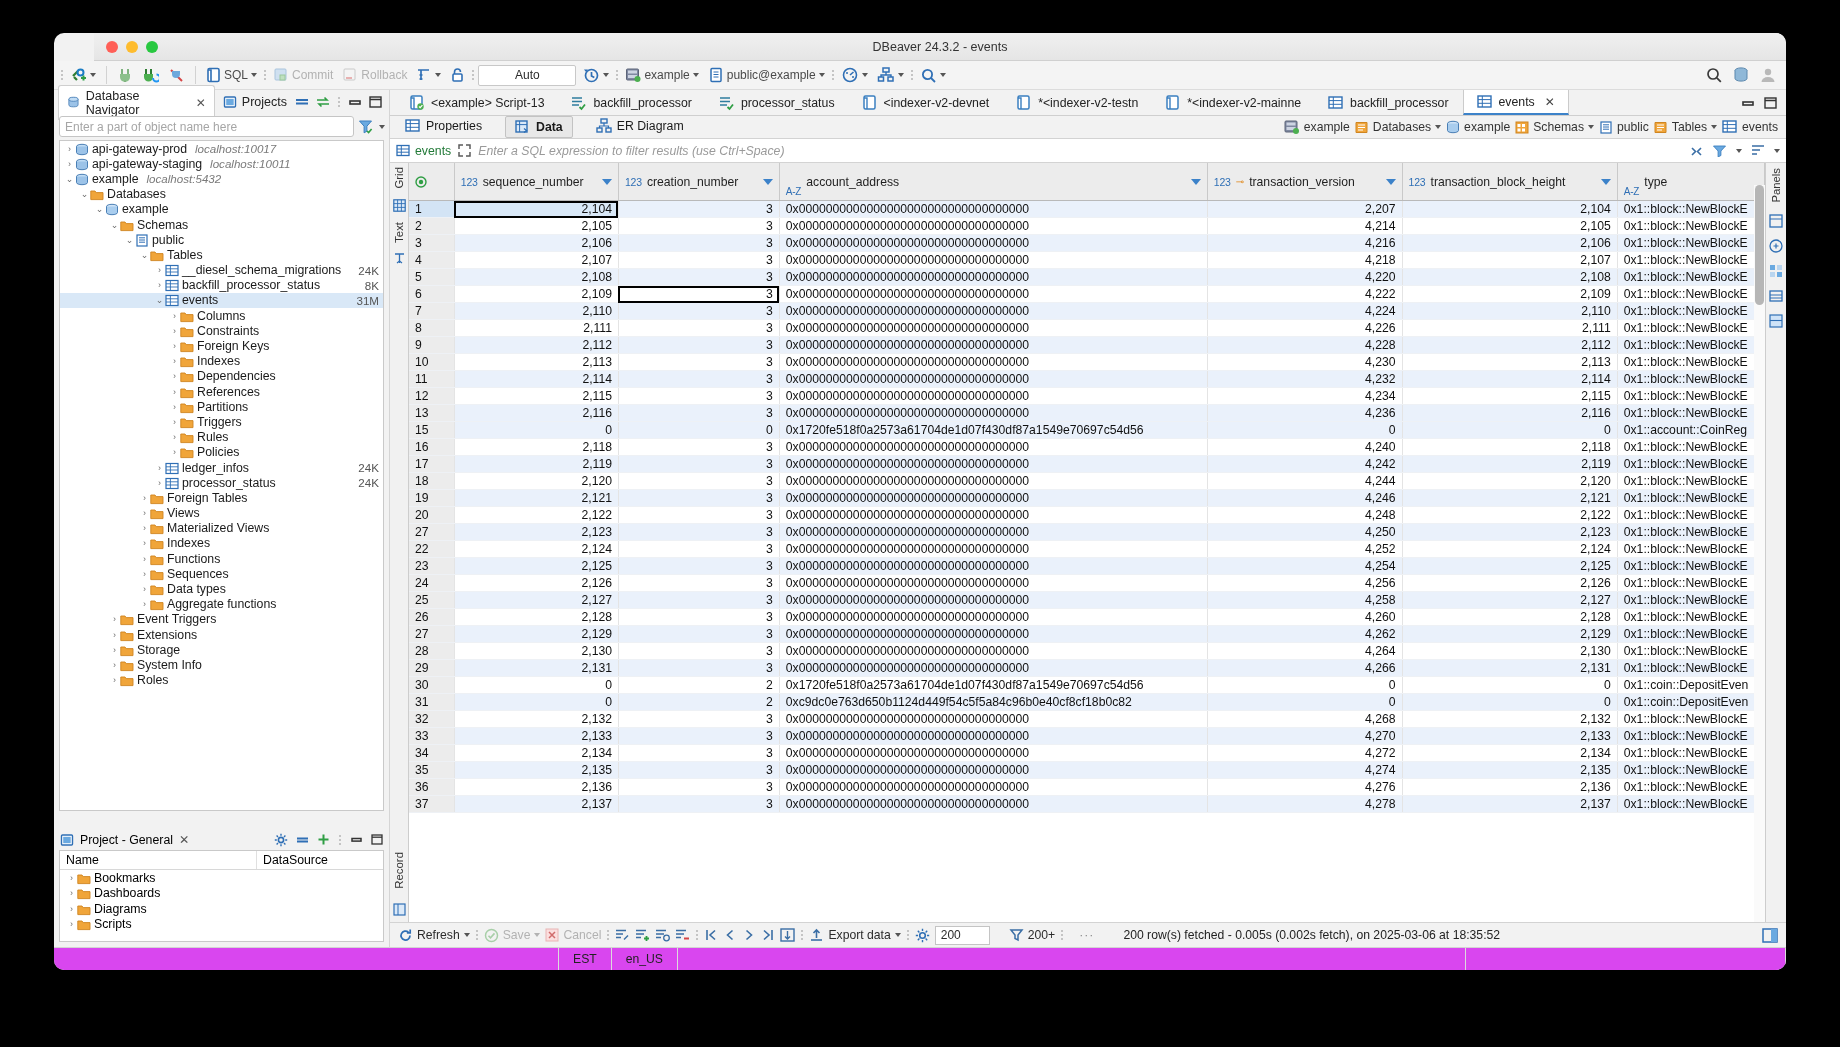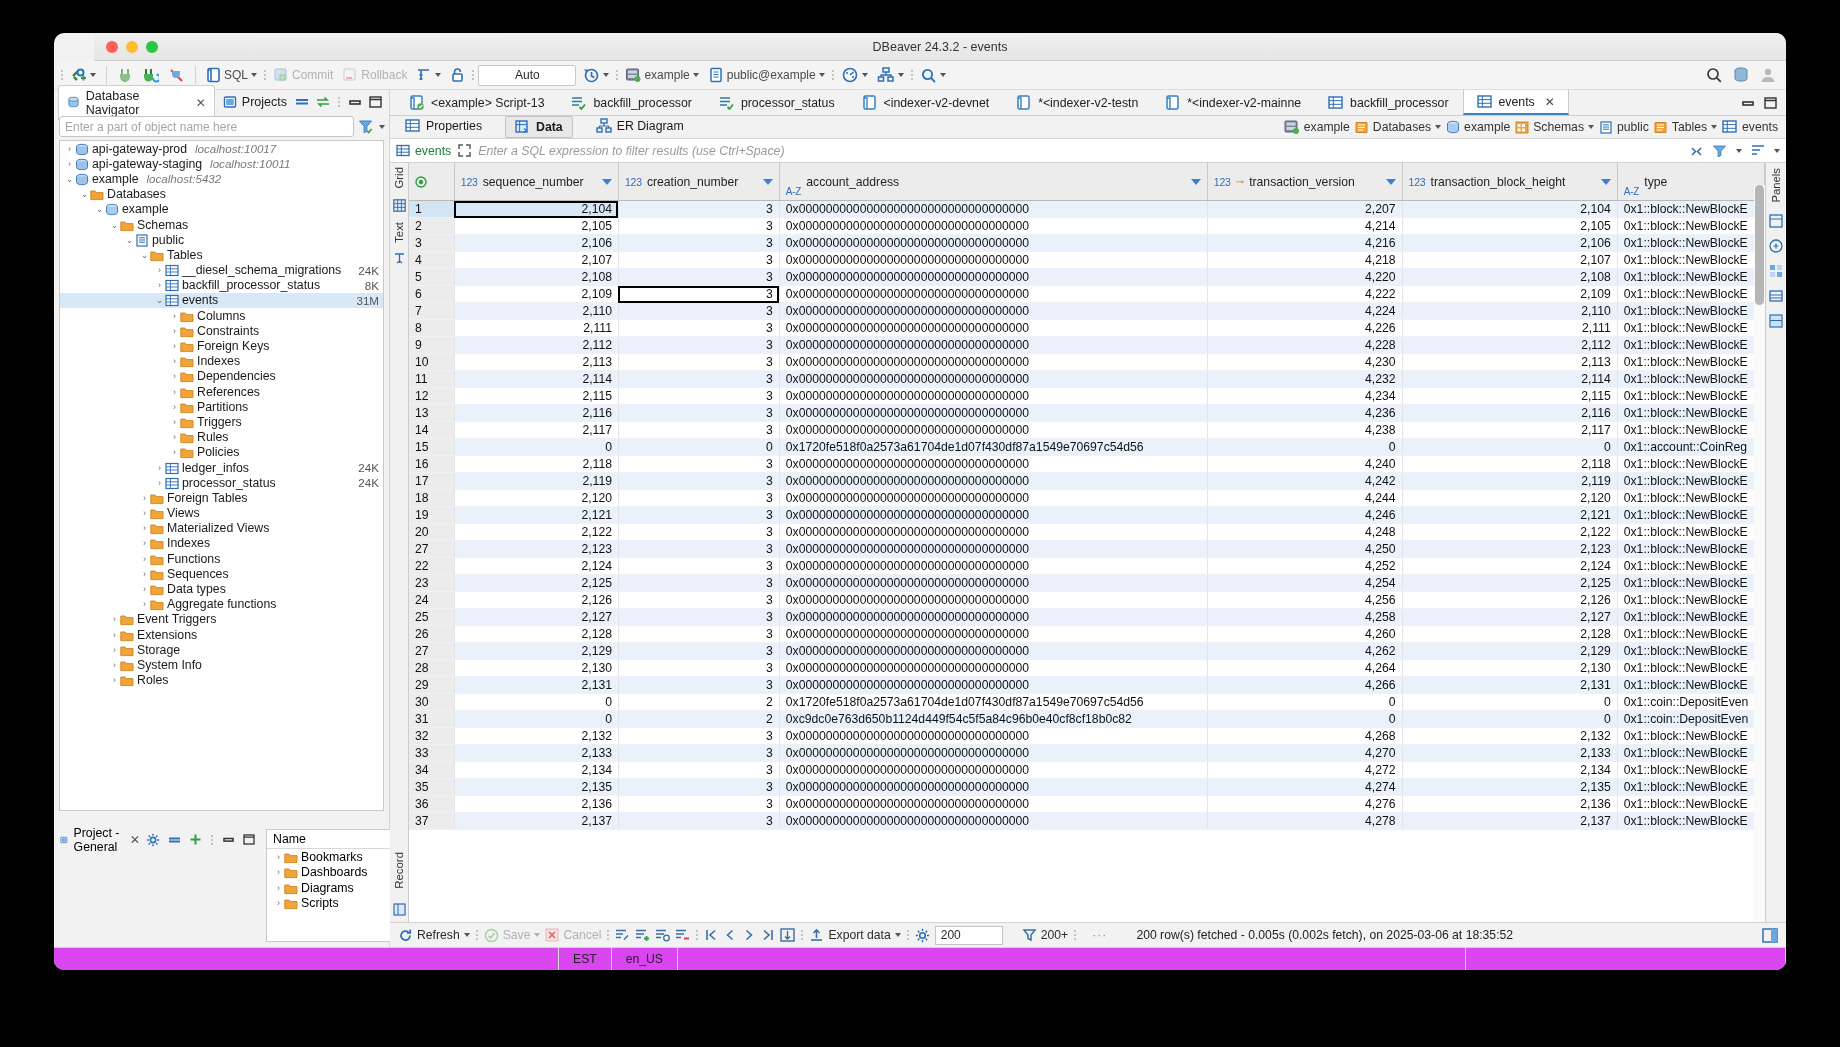--- a/index.html
+++ b/index.html
@@ -90,21 +90,21 @@
   .trow { display: flex; align-items: center; height: 15.2px; padding-right: 4px; white-space: nowrap; }
   .trow.sel { background: #d9e8f7; }
   .twist { width: 11px; text-align: center; color: #6b6b6b; font-size: 9px; flex: 0 0 11px;}
   .ticon { width: 14px; height: 12px; margin-right: 3px; flex: 0 0 14px; display:inline-block;}
   .tlabel { }
   .tsub { color: #7a7a7a; font-style: italic; margin-left: 8px; font-size: 11.6px; }
   .tsize { margin-left: auto; color: #555; font-size: 11.6px; }
 
   
   .proj {
-    height: 118px; display: flex; flex-direction: row; margin-top: 18px;
+    height: 118px; display: flex; flex-direction: column; margin-top: 18px;
   }
   .proj-head { height: 21px; display: flex; align-items: center; gap: 6px; padding: 0 6px; font-size: 12.3px; }
   .proj-head .x { color: #555; }
   .proj-tools { margin-left: auto; display: flex; gap: 8px; color: #2f6fb5; align-items: center;}
   .proj-table { flex: 1; background: #fff; border: 1px solid #c9c9c9; margin: 0 5px 5px 5px; font-size: 12.3px;}
   .proj-hdr { display: flex; height: 19px; border-bottom: 1px solid #d8d8d8; background: #fff;}
   .proj-hdr div { padding: 2px 6px; }
   .proj-hdr .c1 { width: 197px; border-right: 1px solid #e0e0e0;}
 
   
@@ -187,21 +187,21 @@
   }
   .rail .vlabel { writing-mode: vertical-rl; transform: rotate(180deg); font-size: 11.3px; color: #333; }
 
   
   .resbar {
     height: 25px; background: #f2f2f2; border-top: 1px solid #d3d3d3;
     display: flex; align-items: center; gap: 5px; padding: 0 8px; flex: 0 0 25px;
     font-size: 12.2px; color: #2b2b2b;
   }
   .rb-item { display: flex; align-items: center; gap: 4px; }
-  .rowcount { width: 68px; height: 19px; background: #fff; border: 1px solid #c4c4c4;
+  .rowcount { width: 55px; height: 19px; background: #fff; border: 1px solid #c4c4c4;
               font-size: 12px; padding: 8px 5px; display: flex; align-items: center; }
   .statusmsg { color: #222; }
 
   
   .statusbar {
     height: 23px; background: #d946ef; border-top: 1px solid #d3d3d3;
     display: flex; align-items: center; flex: 0 0 23px; font-size: 12.2px; color: #222;
   }
   .sb-cell { padding: 0 14px; border-right: 1px solid #dcdcdc; height: 100%; display: flex; align-items: center;}
   .sb-left { width: 505px; border-right: 1px solid #dcdcdc; height: 100%; }
@@ -1329,29 +1329,20 @@
                   </tr>
                   <tr class="alt">
                     <td class="rn">13</td>
                     <td class="num">2,116</td>
                     <td class="num">3</td>
                     <td class="">0x0000000000000000000000000000000000</td>
                     <td class="num">4,236</td>
                     <td class="num">2,116</td>
                     <td class="">0x1::block::NewBlockE</td>
                   </tr>
-                  <tr>
-                    <td class="rn">14</td>
-                    <td class="num">2,117</td>
-                    <td class="num">3</td>
-                    <td class="">0x0000000000000000000000000000000000</td>
-                    <td class="num">4,238</td>
-                    <td class="num">2,117</td>
-                    <td class="">0x1::block::NewBlockE</td>
-                  </tr>
                   <tr class="alt">
                     <td class="rn">15</td>
                     <td class="num">0</td>
                     <td class="num">0</td>
                     <td class="">0x1720fe518f0a2573a61704de1d07f430df87a1549e70697c54d56</td>
                     <td class="num">0</td>
                     <td class="num">0</td>
                     <td class="">0x1::account::CoinReg</td>
                   </tr>
                   <tr>

